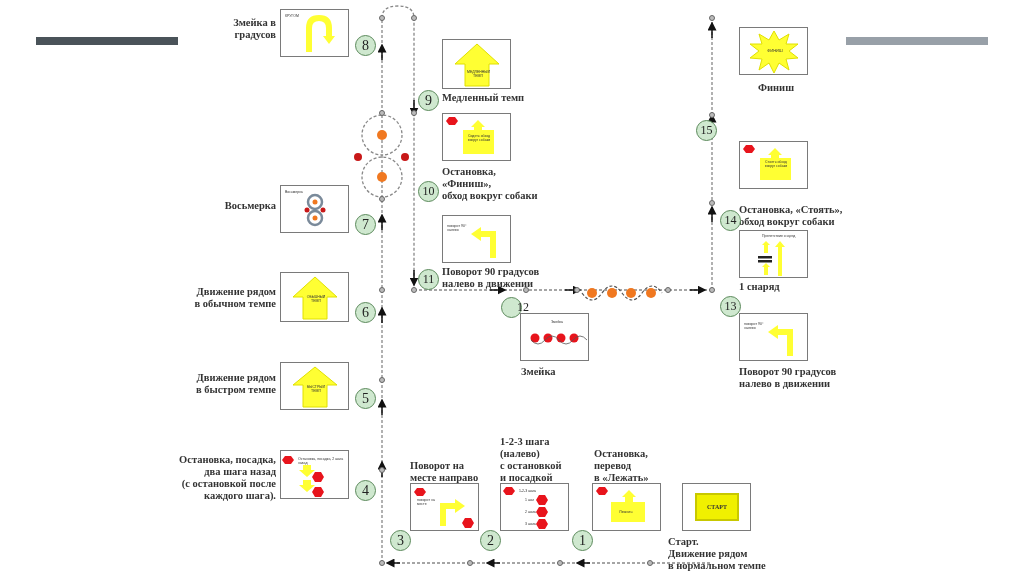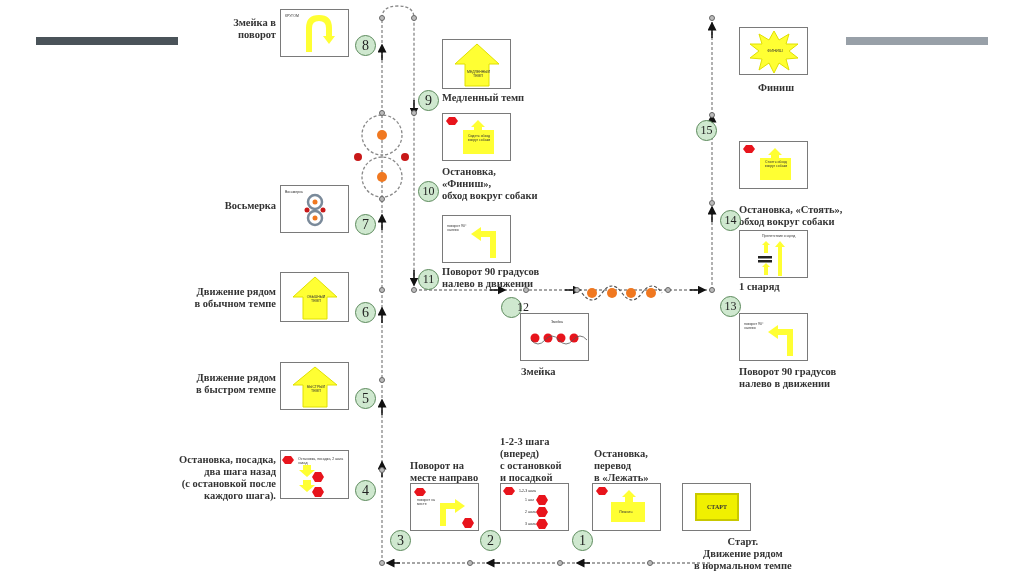--- a/index.html
+++ b/index.html
@@ -90,21 +90,21 @@
 
   <g fill="#f07820">
     <circle cx="592" cy="293" r="5"></circle>
       <circle cx="612" cy="293" r="5"></circle>
       <circle cx="631" cy="293" r="5"></circle>
       <circle cx="651" cy="293" r="5"></circle>
   </g>
   <path d="M582,293 q10,14 20,0 q10,-14 20,0 q10,14 20,0 q10,-14 20,0" stroke="#555" stroke-width="1.2" fill="none" stroke-dasharray="3,2"></path>
 </svg>
 
-<div class="lbl r" style="left:220px;top:17px;width:56px;"><span>Змейка в</span><br><span>поворот</span></div>
+<div class="lbl r" style="left:220px;top:17px;width:56px;"><span>Змейка в</span><br><span>градусов</span></div>
 <div class="card" style="left:280px;top:9px;width:69px;height:48px;">
   <span class="tiny" style="left:4px;top:4px;">КРУГОМ</span>
   <svg width="69" height="48">
       <path d="M28,42 L28,18 Q28,8 38,8 Q48,8 48,18 L48,28" stroke="#ffff33" stroke-width="6" fill="none"></path>
       <path d="M42,26 L54,26 L48,34 Z" fill="#ffff33"></path>
     </svg>
 </div>
 <div class="num" style="left:355px;top:35px;">8</div>
 
 <div class="card" style="left:442px;top:39px;width:69px;height:50px;">
@@ -186,21 +186,21 @@
   <svg width="69" height="48">
       <polygon points="6,4 12,4 15,8 12,12 6,12 3,8" fill="#e8141c"></polygon>
       <polygon points="54,34 60,34 63,39 60,44 54,44 51,39" fill="#e8141c"></polygon>
       <path d="M32,42 L32,22 L46,22" stroke="#ffff33" stroke-width="6" fill="none"></path>
       <path d="M44,15 L54,22 L44,29 Z" fill="#ffff33"></path>
     </svg>
   <span class="tiny" style="left:6px;top:14px;width:22px;">поворот на месте</span>
 </div>
 <div class="num" style="left:390px;top:530px;">3</div>
 
-<div class="lbl" style="left:500px;top:436px;"><span>1-2-3 шага</span><br><span>(вперед)</span><br><span>с остановкой</span><br><span>и посадкой</span></div>
+<div class="lbl" style="left:500px;top:436px;"><span>1-2-3 шага</span><br><span>(налево)</span><br><span>с остановкой</span><br><span>и посадкой</span></div>
 <div class="card" style="left:500px;top:483px;width:69px;height:48px;">
   <span class="tiny" style="left:18px;top:5px;">1-2-3 шага</span>
   <svg width="69" height="48">
       <polygon points="5,3 11,3 14,7 11,11 5,11 2,7" fill="#e8141c"></polygon>
       <polygon points="38,11 44,11 47,16 44,21 38,21 35,16" fill="#e8141c"></polygon>
       <polygon points="38,23 44,23 47,28 44,33 38,33 35,28" fill="#e8141c"></polygon>
       <polygon points="38,35 44,35 47,40 44,45 38,45 35,40" fill="#e8141c"></polygon>
     </svg>
   <span class="tiny" style="left:24px;top:14px;">1 шаг</span>
   <span class="tiny" style="left:24px;top:26px;">2 шага</span>
@@ -214,21 +214,21 @@
       <polygon points="6,3 12,3 15,7 12,11 6,11 3,7" fill="#e8141c"></polygon>
       <path d="M36,6 L43,13 L40,13 L40,18 L52,18 L52,38 L18,38 L18,18 L32,18 L32,13 L29,13 Z" fill="#ffff33"></path>
     </svg>
   <span class="tiny" style="left:26px;top:26px;font-size:4px;">Лежать</span>
 </div>
 <div class="num" style="left:572px;top:530px;">1</div>
 
 <div class="card" style="left:682px;top:483px;width:69px;height:48px;">
   <div style="position:absolute;left:12px;top:9px;width:44px;height:28px;background:#f0f000;border:2px solid #c8c800;box-sizing:border-box;font-size:6px;text-align:center;line-height:24px;font-weight:bold;">СТАРТ</div>
 </div>
-<div class="lbl" style="left:694px;top:536px;text-align:center;"><span>Старт.</span><br><span>Движение рядом</span><br><span>в нормальном темпе</span></div>
+<div class="lbl" style="left:668px;top:536px;"><span>Старт.</span><br><span>Движение рядом</span><br><span>в нормальном темпе</span></div>
 
 <div class="num two" style="left:501px;top:297px;padding-left:15px;">12</div>
 <div class="card" style="left:520px;top:313px;width:69px;height:48px;">
   <span class="tiny" style="left:30px;top:6px;">Змейка</span>
   <svg width="69" height="48">
       <circle cx="14" cy="24" r="4.5" fill="#e8141c"></circle>
       <circle cx="27" cy="24" r="4.5" fill="#e8141c"></circle>
       <circle cx="40" cy="24" r="4.5" fill="#e8141c"></circle>
       <circle cx="53" cy="24" r="4.5" fill="#e8141c"></circle>
       <path d="M10,26 q7,8 14,0 q7,-8 14,0 q7,8 14,0 q7,-8 14,0" stroke="#555" stroke-width="0.8" fill="none"></path>

